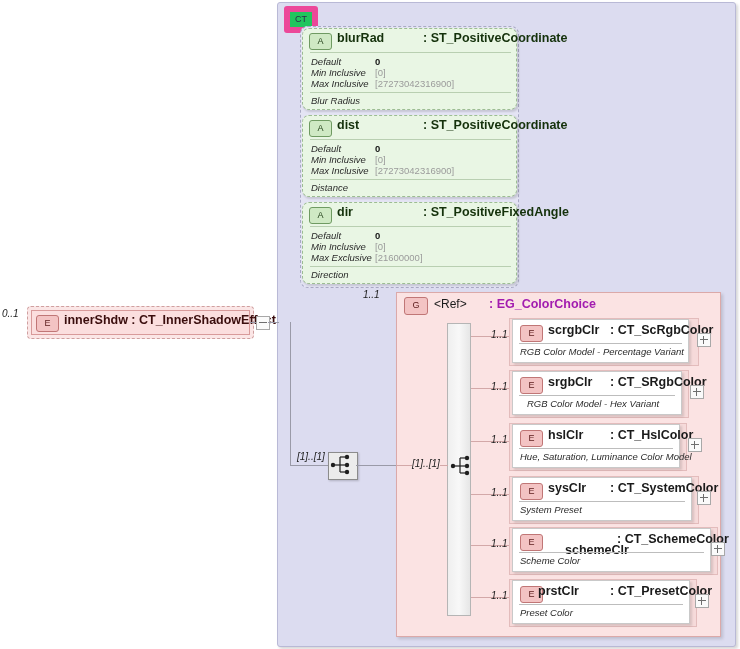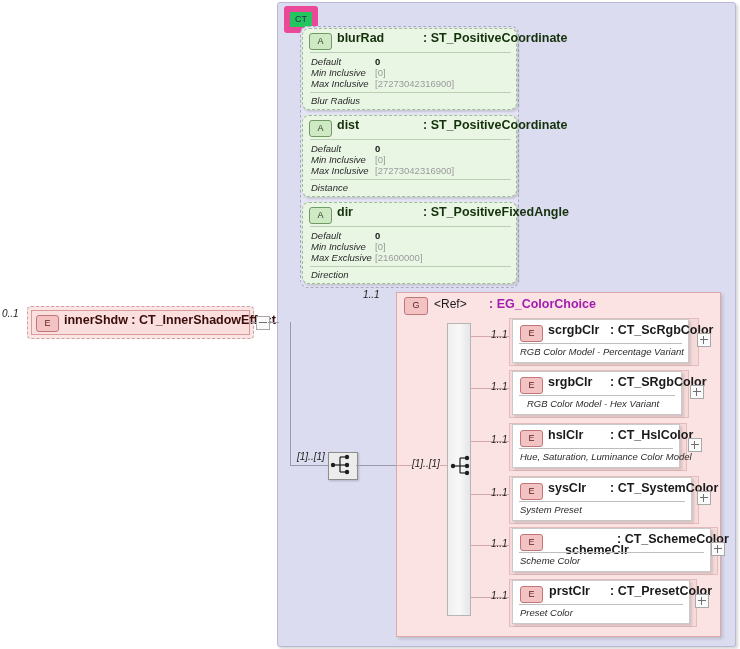--- a/index.html
+++ b/index.html
@@ -348,20 +348,20 @@
     <span class="clr-type" style="left:104px;top:3px;">: CT_SchemeColor</span>
     <div class="clr-sep" style="left:6px;top:23px;width:185px;"></div>
     <span class="clr-doc" style="left:7px;top:26px;">Scheme Color</span>
   </div>
   <div class="pm-box plus" style="left:711px;top:542px;"></div>
 
   <span class="card-lbl" style="left:491px;top:590px;">1..1</span>
   <div class="clr-shadow" style="left:509px;top:579px;width:186px;height:46px;"></div>
   <div class="clr-card" style="left:512px;top:580px;width:176px;height:42px;">
     <span class="elem-badge" style="left:7px;top:5px;">E</span>
-    <span class="clr-name" style="left:36px;top:3px;">prstClr</span>
+    <span class="clr-name" style="left:25px;top:3px;">prstClr</span>
     <span class="clr-type" style="left:97px;top:3px;">: CT_PresetColor</span>
     <div class="clr-sep" style="left:6px;top:23px;width:164px;"></div>
     <span class="clr-doc" style="left:7px;top:26px;">Preset Color</span>
   </div>
   <div class="pm-box plus" style="left:695px;top:594px;"></div>
 
 </div>
 
 </body></html>

